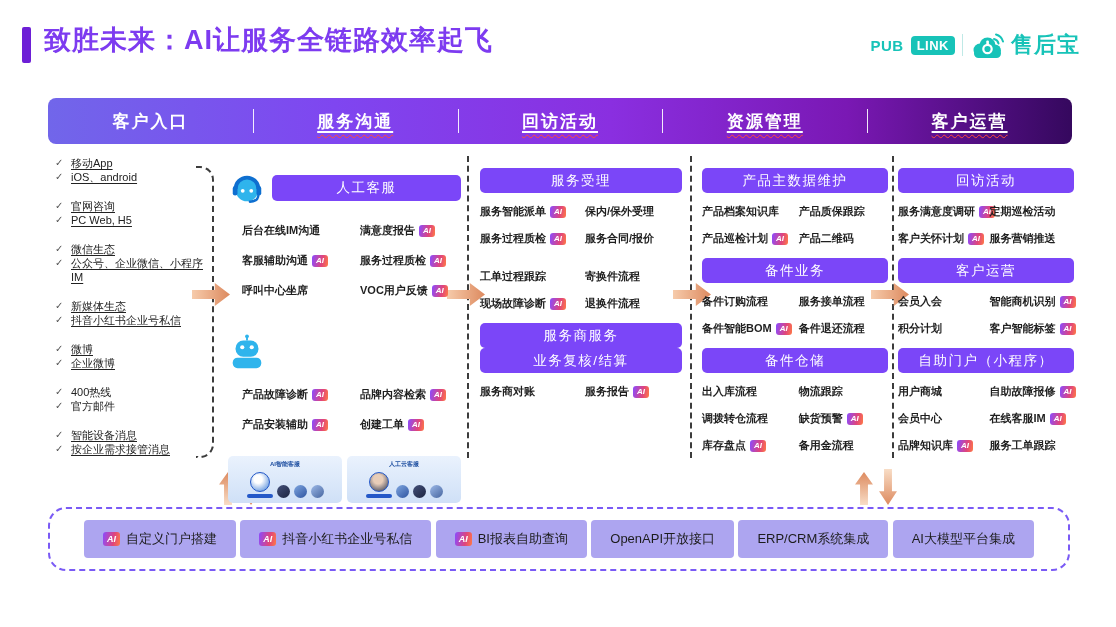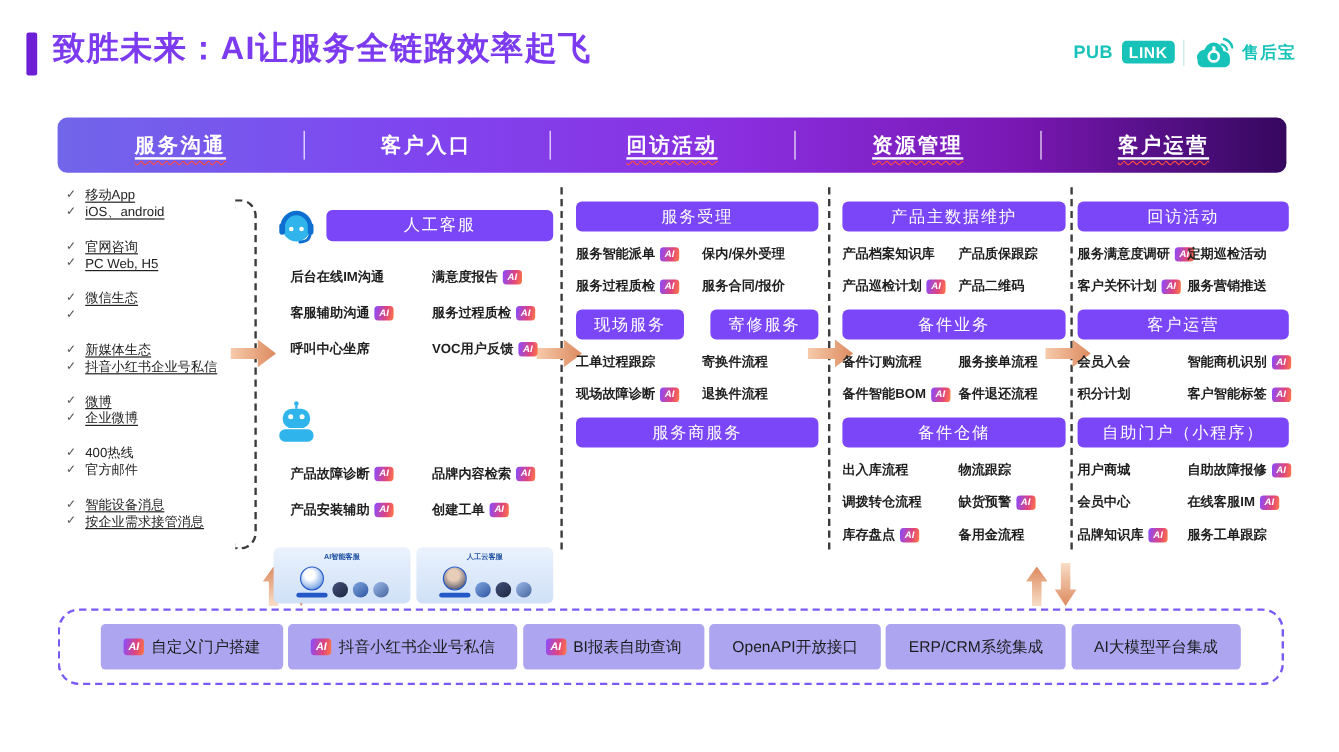--- a/index.html
+++ b/index.html
@@ -8,21 +8,21 @@
 
   
   .title-bar { position:absolute; left:22px; top:27px; width:9px; height:36px; background:#6d1fd6; border-radius:2px; }
   .page-title { position:absolute; left:44px; top:22px; font-size:27px; font-weight:700; color:#7d3bf0; letter-spacing:1px; }
 
   
   .logo-row { position:absolute; right:36px; top:30px; display:flex; align-items:center; gap:7px; }
   .logo-pub { color:#17c3b8; font-weight:800; font-size:15px; letter-spacing:.5px; }
   .logo-link { background:#17c3b8; color:#fff; font-weight:800; font-size:13px; padding:2px 6px; border-radius:4px; letter-spacing:.5px; }
   .logo-div { width:1px; height:22px; background:#bfe9e6; }
-  .logo-brand { color:#17c3b8; font-weight:700; font-size:14px; letter-spacing:1px;text-align:right; }
+  .logo-brand { color:#17c3b8; font-weight:700; font-size:22px; letter-spacing:1px;text-align:right; }
 
   
   .header { position:absolute; left:48px; top:98px; width:1024px; height:46px; border-radius:8px;
             background:linear-gradient(90deg,#7166ea 0%,#7f46f0 28%,#8a2fe0 55%,#7a18b4 78%,#35085e 100%);
             display:flex; }
   .hcell { flex:1; display:flex; align-items:center; justify-content:center; position:relative; }
   .hcell + .hcell::before { content:''; position:absolute; left:0; top:11px; bottom:11px; width:1px; background:rgba(255,255,255,.9); }
   .hlabel { color:#fff; font-size:17px; font-weight:700; letter-spacing:2px; }
   .hlabel.hwavy { text-decoration-line:underline; text-decoration-style:wavy; text-decoration-color:#ff4a3d; text-decoration-thickness:1px; text-underline-offset:7px; }
   .hlabel .hu { text-decoration:underline; text-decoration-color:#fff; text-decoration-thickness:1.5px; text-underline-offset:4px; }
@@ -110,24 +110,24 @@
       <circle cx="25" cy="18.5" r="6" fill="#17c3b8"></circle>
         <rect x="4" y="17" width="27" height="9" rx="4.5" fill="#17c3b8"></rect>
       <circle cx="17.5" cy="17" r="4.2" fill="none" stroke="#fff" stroke-width="2.2"></circle>
       <rect x="16.3" y="8.5" width="2.6" height="5.5" fill="#fff" rx="1"></rect>
     </svg>
     <span class="logo-brand">售后宝</span>
   </div>
 
   <div class="header">
       <div class="hcell">
+        <span class="hlabel">客户入口</span>
+      </div>
+      <div class="hcell">
         <span class="hlabel hwavy"><span class="hu">服务沟通</span></span>
-      </div>
-      <div class="hcell">
-        <span class="hlabel">客户入口</span>
       </div>
       <div class="hcell">
         <span class="hlabel hwavy"><span class="hu">回访活动</span></span>
       </div>
       <div class="hcell">
         <span class="hlabel hwavy"><span class="hu">资源管理</span></span>
       </div>
       <div class="hcell">
         <span class="hlabel hwavy"><span class="hu">客户运营</span></span>
       </div>
@@ -154,20 +154,21 @@
           <span class="wavy">PC Web, H5</span>
         </div>
       </div>
       <div class="egroup">
         <div class="eitem">
           <span class="chk">✓</span>
           <span class="wavy">微信生态</span>
         </div>
         <div class="eitem">
           <span class="chk">✓</span>
+          <span class="wavy">公众号、企业微信、小程序IM</span>
         </div>
       </div>
       <div class="egroup">
         <div class="eitem">
           <span class="chk">✓</span>
           <span class="wavy">新媒体生态</span>
         </div>
         <div class="eitem">
           <span class="chk">✓</span>
           <span class="wavy">抖音小红书企业号私信</span>
@@ -287,32 +288,35 @@
   <div class="fcol col3">
       <div class="btn-row">
         <div class="pbtn">服务受理</div>
       </div>
       <div class="grid">
         <span class="feat">服务智能派单<span class="ai">AI</span></span>
         <span class="feat">保内/保外受理</span>
         <span class="feat">服务过程质检<span class="ai">AI</span></span>
         <span class="feat">服务合同/报价</span>
       </div>
-      <div class="btn-row">
-        <div class="pbtn">现场服务</div>
-        <div class="pbtn">寄修服务</div>
-      </div>
       <div class="grid">
         <span class="feat">工单过程跟踪</span>
         <span class="feat">寄换件流程</span>
         <span class="feat">现场故障诊断<span class="ai">AI</span></span>
         <span class="feat">退换件流程</span>
       </div>
       <div class="btn-row">
         <div class="pbtn">服务商服务</div>
+      </div>
+      <div class="btn-row">
+        <div class="pbtn">业务复核/结算</div>
+      </div>
+      <div class="grid">
+        <span class="feat">服务商对账</span>
+        <span class="feat">服务报告<span class="ai">AI</span></span>
       </div>
     </div>
   <div class="fcol col4">
       <div class="btn-row">
         <div class="pbtn">产品主数据维护</div>
       </div>
       <div class="grid">
         <span class="feat">产品档案知识库</span>
         <span class="feat">产品质保跟踪</span>
         <span class="feat">产品巡检计划<span class="ai">AI</span></span>

